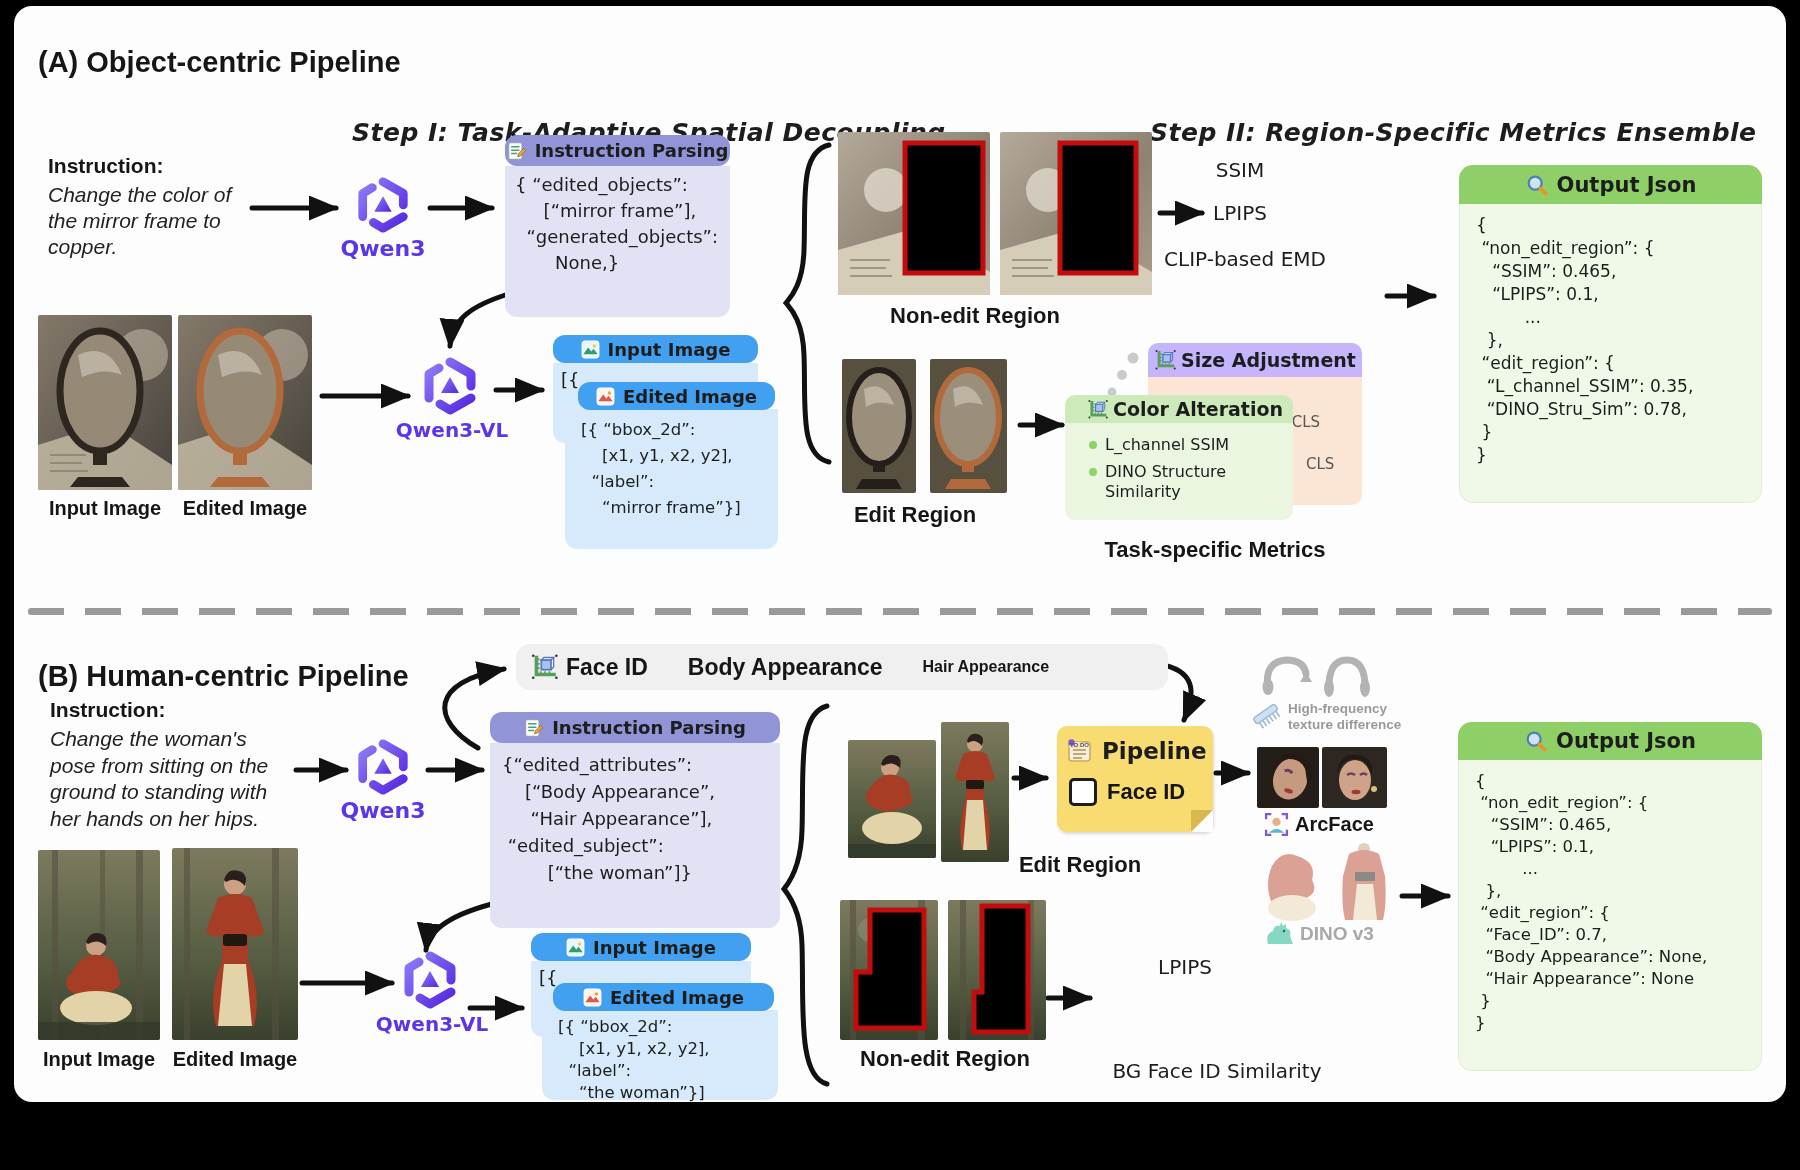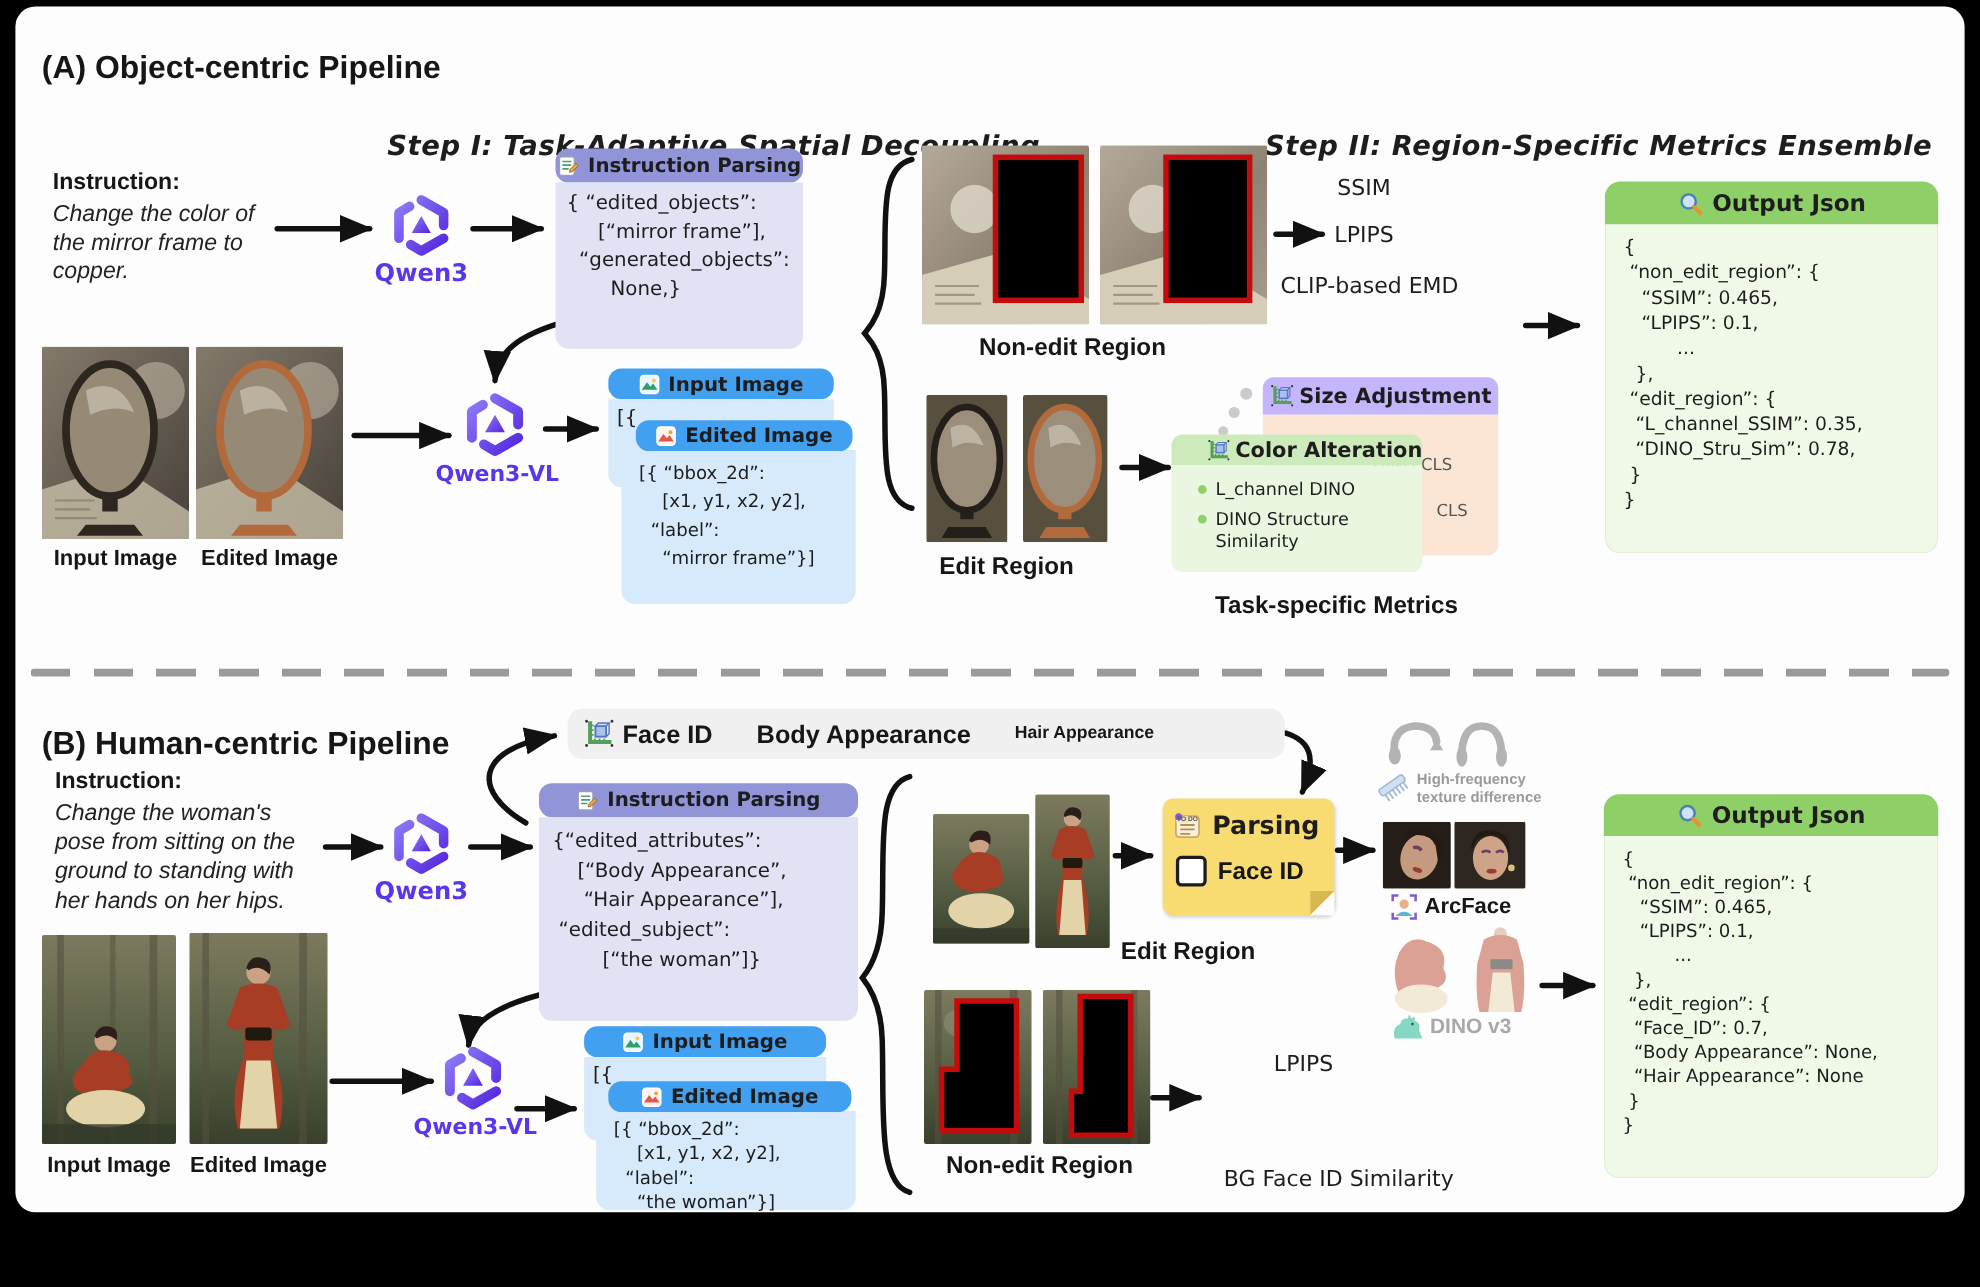--- a/index.html
+++ b/index.html
@@ -320,30 +320,30 @@
         </svg>
     <span class="hb" style="font-size:19px;">Size Adjustment</span>
   </div>
   <div class="orange-b" style="height:128px;position:relative;">
     <span class="hand abs" style="left:100px;top:36px;font-size:15px;color:#555;">DINO CLS</span>
     <span class="hand abs" style="left:158px;top:78px;font-size:15px;color:#555;">CLS</span>
   </div>
 </div>
 
 <div class="abs" style="left:1065px;top:395px;width:228px;z-index:2;">
-  <div class="chead mint-h" style="height:28px;gap:5px;justify-content:flex-end;padding-left:12px;">
+  <div class="chead mint-h" style="height:28px;gap:5px;justify-content:center;padding-left:12px;">
     <svg width="21" height="21">
           <use href="#sym-axis"></use>
         </svg>
     <span class="hb" style="font-size:19px;">Color Alteration</span>
   </div>
   <div class="mint-b" style="height:97px;padding:12px 0 0 24px;box-sizing:border-box;">
     <div class="bullet">
           <span class="dot"></span>
-      <span class="hand" style="font-size:16px;">L_channel DINO</span>
+      <span class="hand" style="font-size:16px;">L_channel SSIM</span>
         </div>
     <div class="bullet" style="margin-top:8px;">
           <span class="dot"></span>
       <span class="hand preline" style="font-size:16px;line-height:20px;">DINO Structure
 Similarity</span>
         </div>
   </div>
 </div>
 <div class="abs sb ctr" style="left:1075px;top:537px;width:280px;font-size:22px;">Task-specific Metrics</div>
 
@@ -463,21 +463,21 @@
   </svg>
 </div>
 <div class="abs sb ctr" style="left:1000px;top:852px;width:160px;font-size:22px;">Edit Region</div>
 
 <div class="abs" style="left:1057px;top:726px;width:156px;height:106px;background:#f8dc72;border-radius:10px;box-shadow:1px 2px 3px rgba(0,0,0,0.15);">
   <div style="display:flex;align-items:center;gap:7px;padding:10px 0 0 8px;">
     <svg width="30" height="30">
           <use href="#sym-scroll"></use>
         </svg>
     <span class="abs" style="left:13px;top:16px;font-size:6px;color:#555;font-family:'Liberation Sans',sans-serif;font-weight:700;">TO DO</span>
-    <span class="hb" style="font-size:23px;">Parsing</span>
+    <span class="hb" style="font-size:23px;">Pipeline</span>
   </div>
   <div style="display:flex;align-items:center;gap:10px;padding:12px 0 0 12px;">
     <span class="checkbox"></span>
     <span class="sb" style="font-size:22px;">Face ID</span>
   </div>
   <div class="fold"></div>
 </div>
 
 <svg class="abs" style="left:1258px;top:652px;" width="58" height="46">
       <use href="#sym-hair1"></use>

